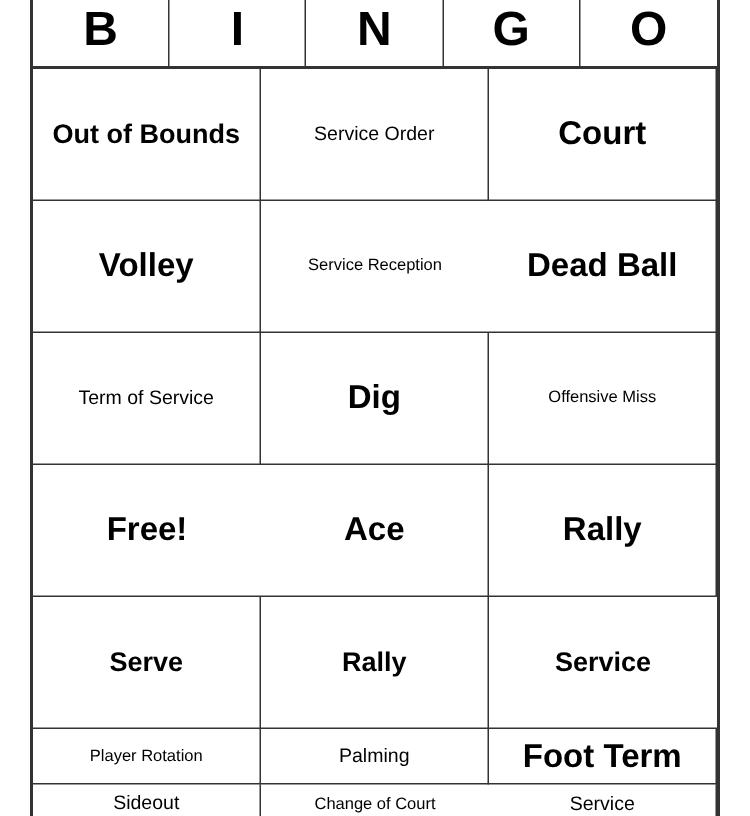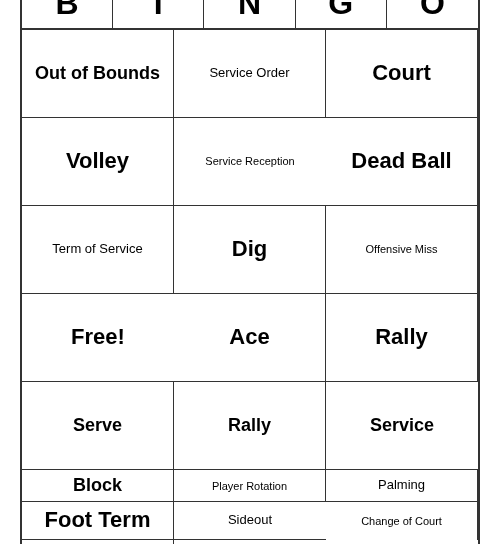--- a/index.html
+++ b/index.html
@@ -106,21 +106,20 @@
       <div class="bingo-cell large-text">Dead Ball</div>
       <div class="bingo-cell">Term of Service</div>
       <div class="bingo-cell large-text">Dig</div>
       <div class="bingo-cell small-text">Offensive Miss</div>
       <div class="bingo-cell large-text">Free!</div>
       <div class="bingo-cell large-text">Ace</div>
       <div class="bingo-cell large-text">Rally</div>
       <div class="bingo-cell medium-text">Serve</div>
       <div class="bingo-cell medium-text">Rally</div>
       <div class="bingo-cell medium-text">Service</div>
-      <div class="bingo-cell medium-text">Block</div>
       <div class="bingo-cell small-text">Player Rotation</div>
       <div class="bingo-cell">Palming</div>
       <div class="bingo-cell large-text">Foot Term</div>
       <div class="bingo-cell">Sideout</div>
       <div class="bingo-cell small-text">Change of Court</div>
       <div class="bingo-cell">Service</div>
     </div>
 </div>
 
 </body></html>

